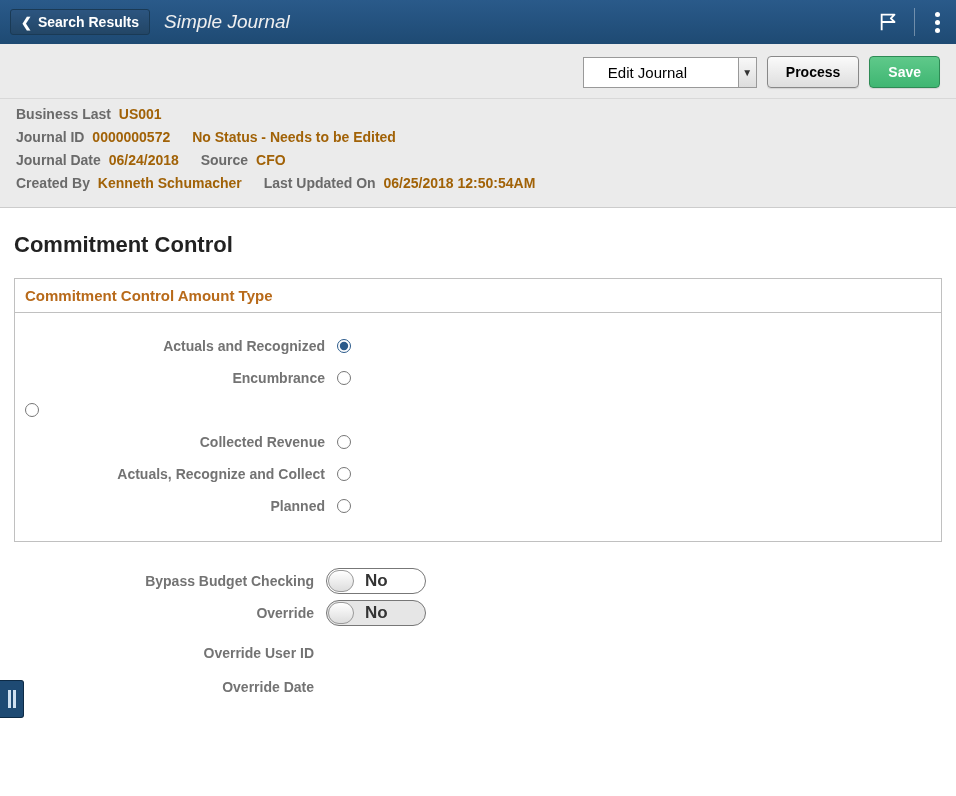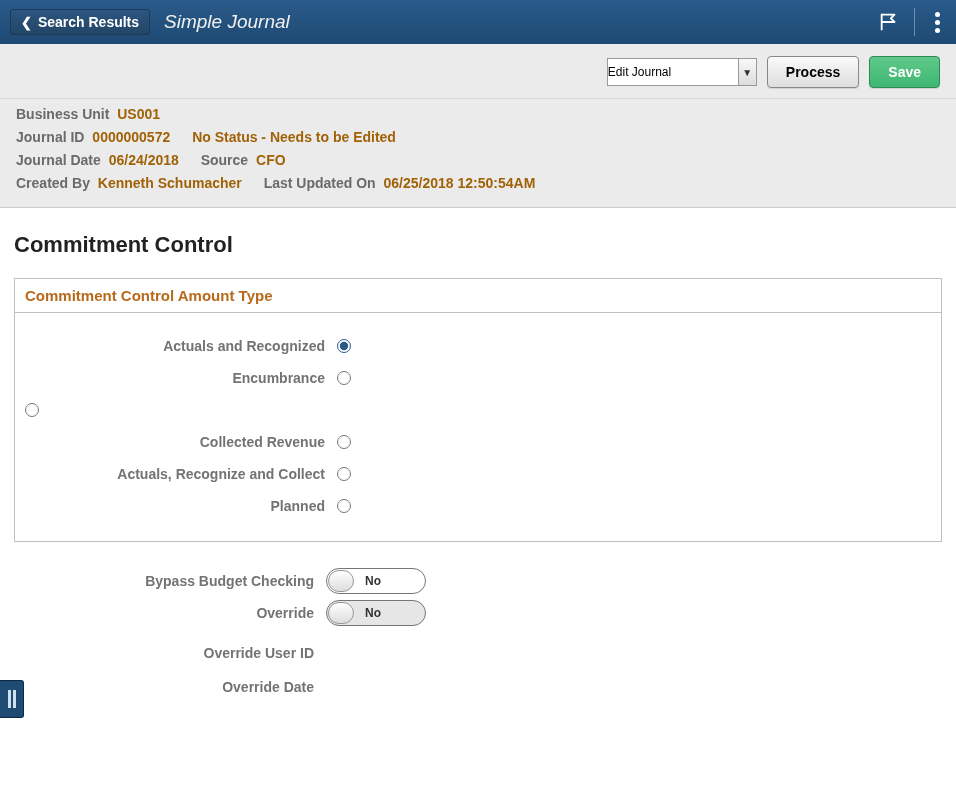--- a/index.html
+++ b/index.html
@@ -60,23 +60,23 @@
       gap:10px;
       align-items:center;
     }
     .select-wrap {
       display:flex;
       border:1px solid #999;
       background:#fff;
     }
     .select-wrap select {
       border:none;
-      padding:6px 0;
-      font-size:12px;
-      width:130px;
+      padding:6px 24px;
+      font-size:15px;
+      width:154px;
       appearance:none;
       background:#fff;
     }
     .select-wrap .drop {
       width:18px;
       display:flex;align-items:center;justify-content:center;
       border-left:1px solid #999;
       background:linear-gradient(#f8f8f8,#ddd);
       font-size:10px;
       cursor:pointer;
@@ -160,21 +160,21 @@
       width:26px;height:22px;
       border:1px solid #999;
       border-radius:12px;
       background:linear-gradient(#fff,#ddd);
       position:absolute;
       left:1px;top:1px;
     }
     .toggle .tlabel {
       margin-left:38px;
       font-weight:bold;
-      font-size:12px;
+      font-size:17px;
     }
     .toggle.disabled { background:#e6e6e6; cursor:default;}
     .side-tab {
       position:fixed;
       left:0;
       top:680px;
       width:24px;
       height:38px;
       background:#1e4a73;
       border:1px solid #0d2a45;
@@ -217,21 +217,21 @@
       <option>Edit Journal</option>
     </select>
     <div class="drop">▼</div>
   </div>
   <button class="btn">Process</button>
   <button class="btn btn-save">Save</button>
 </div>
 
 <div class="meta">
   <div>
-    <span class="lbl">Business Unit</span>
+    <span class="lbl">Business Last</span>
     <span class="val">US001</span>
   </div>
   <div>
     <span class="lbl">Journal ID</span>
     <span class="val">0000000572</span>
     <span class="val">No Status - Needs to be Edited</span>
   </div>
   <div>
     <span class="lbl">Journal Date</span>
     <span class="val">06/24/2018</span>

